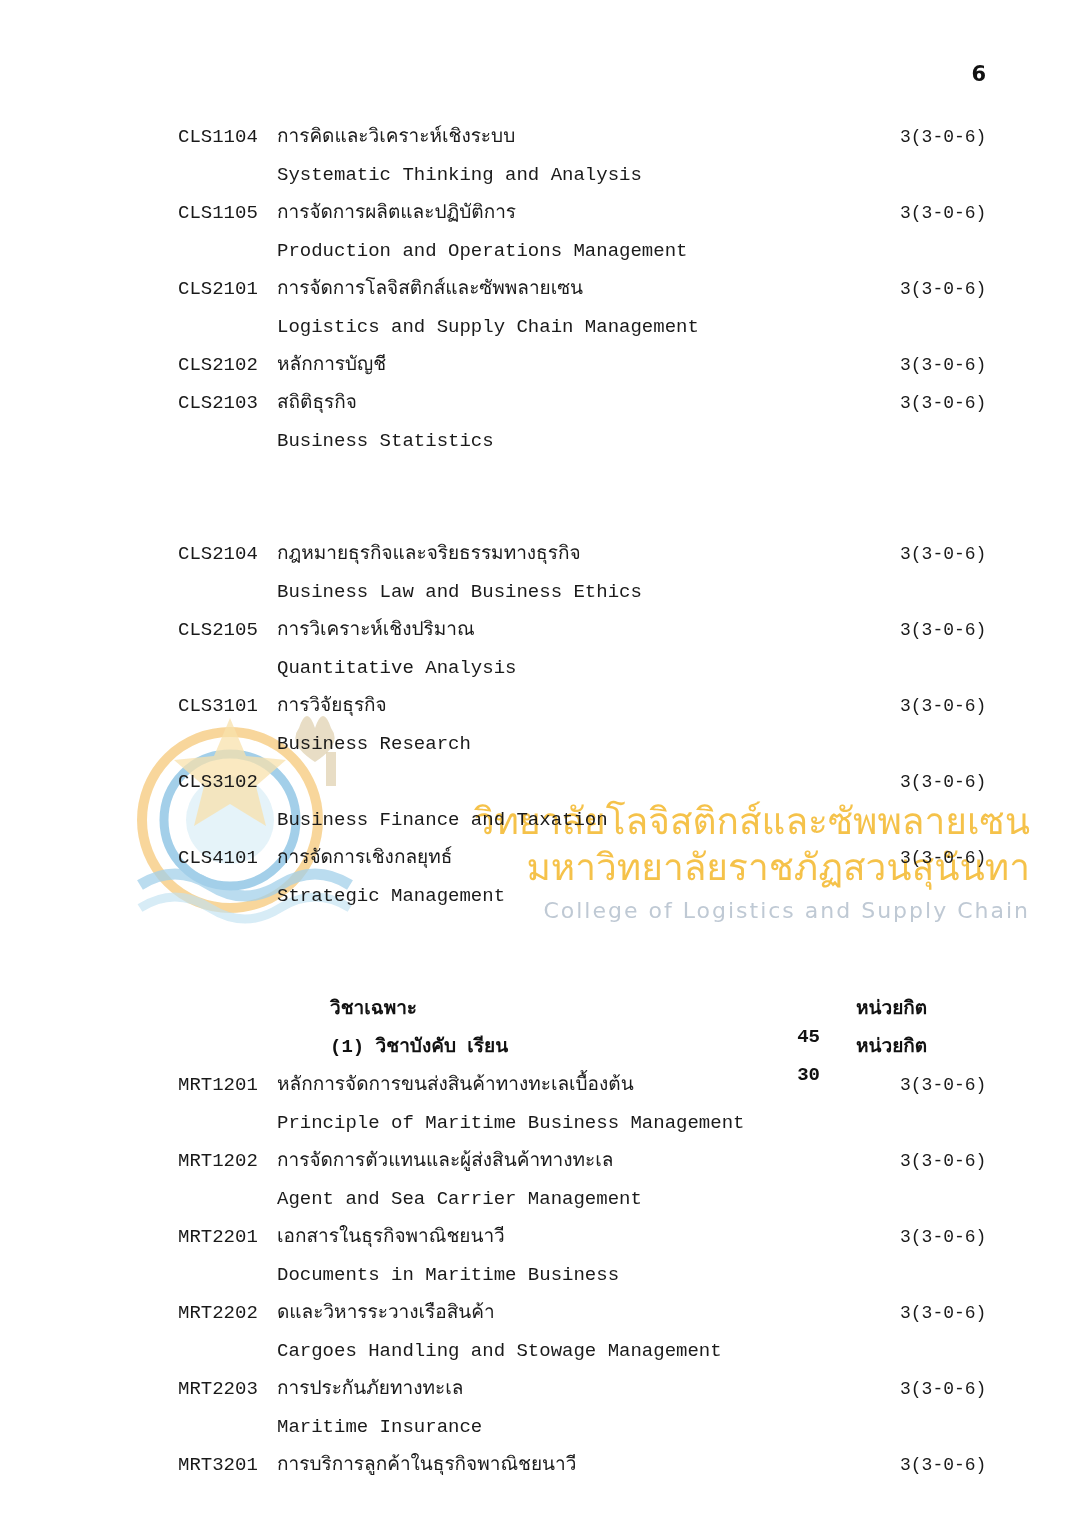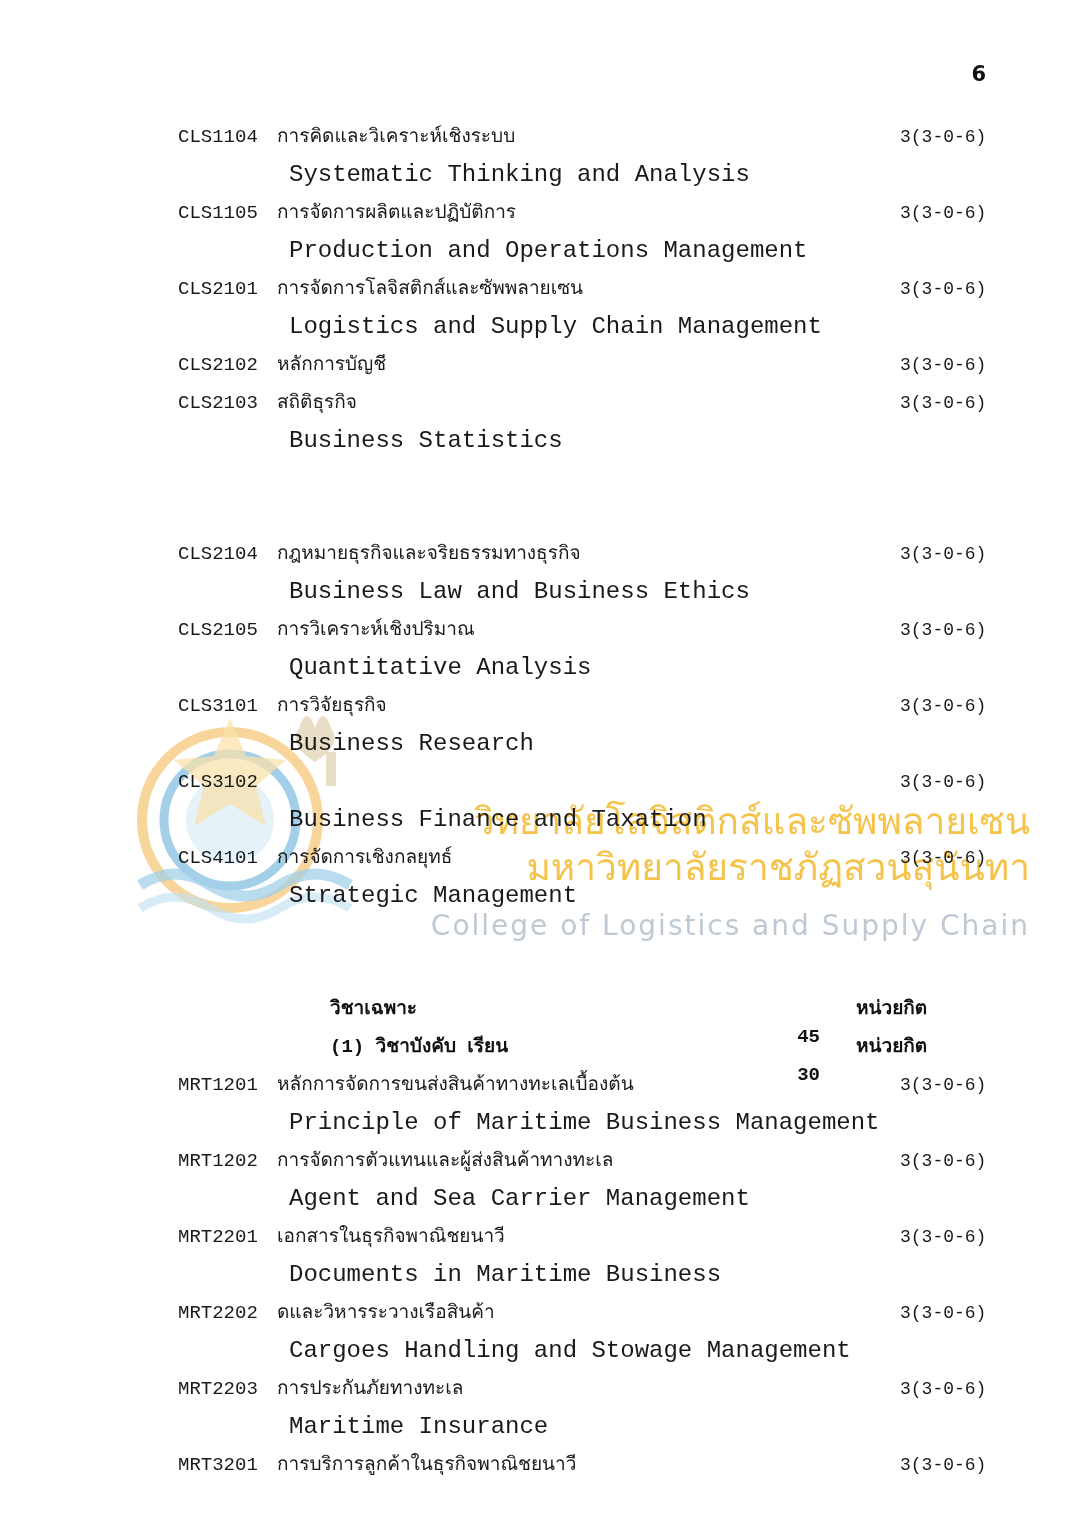--- a/index.html
+++ b/index.html
@@ -48,26 +48,25 @@
   }
   .wm-line2 {
     font-family: "DejaVu Sans", sans-serif;
     font-size: 37px;
     color: #f5c24a;
     line-height: 46px;
     white-space: nowrap;
   }
   .wm-line3 {
     font-family: "DejaVu Sans", sans-serif;
-    font-size: 28px;
+    font-size: 22px;
     color: #bfc9d4;
     line-height: 40px;
     letter-spacing: 2px;
     white-space: nowrap;
-    margin-top: 15px;
   }
   .wm-crest {
     position: absolute;
     left: 110px;
     top: 690px;
     width: 300px;
     height: 260px;
   }
 
   
@@ -108,22 +107,22 @@
   }
   .title-th {
     position: absolute;
     left: 277px;
     font-size: 19px;
     color: #1a1a1a;
     white-space: nowrap;
   }
   .title-en {
     position: absolute;
-    left: 289px;
-    font-size: 24px;
+    left: 277px;
+    font-size: 19px;
     color: #1a1a1a;
     white-space: nowrap;
   }
   .credits {
     position: absolute;
     left: 900px;
     font-size: 18px;
     color: #1a1a1a;
     white-space: nowrap;
   }

